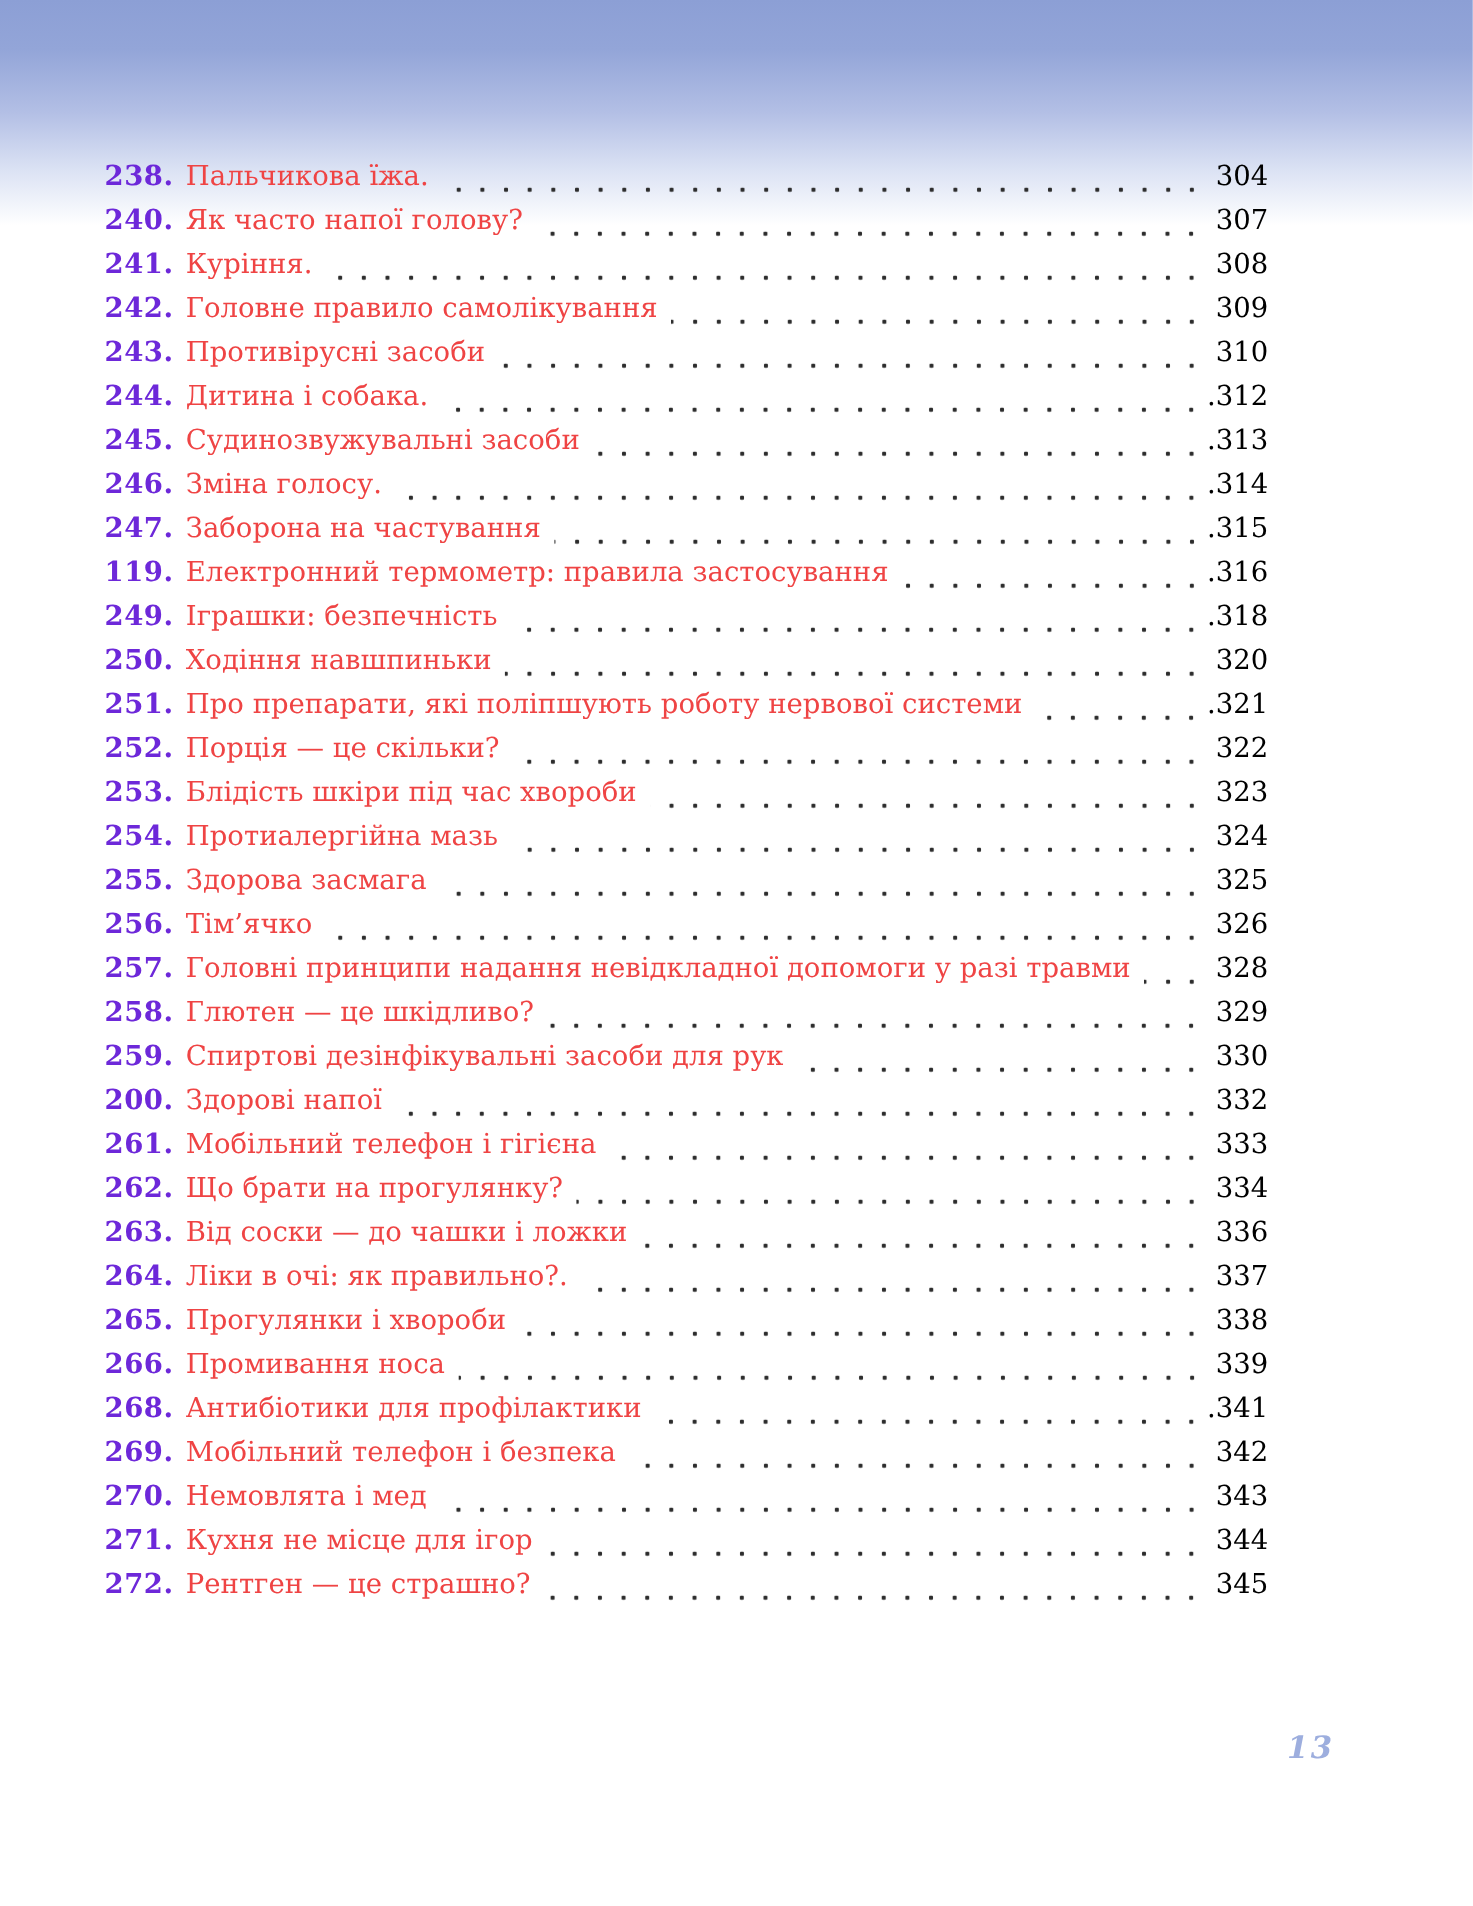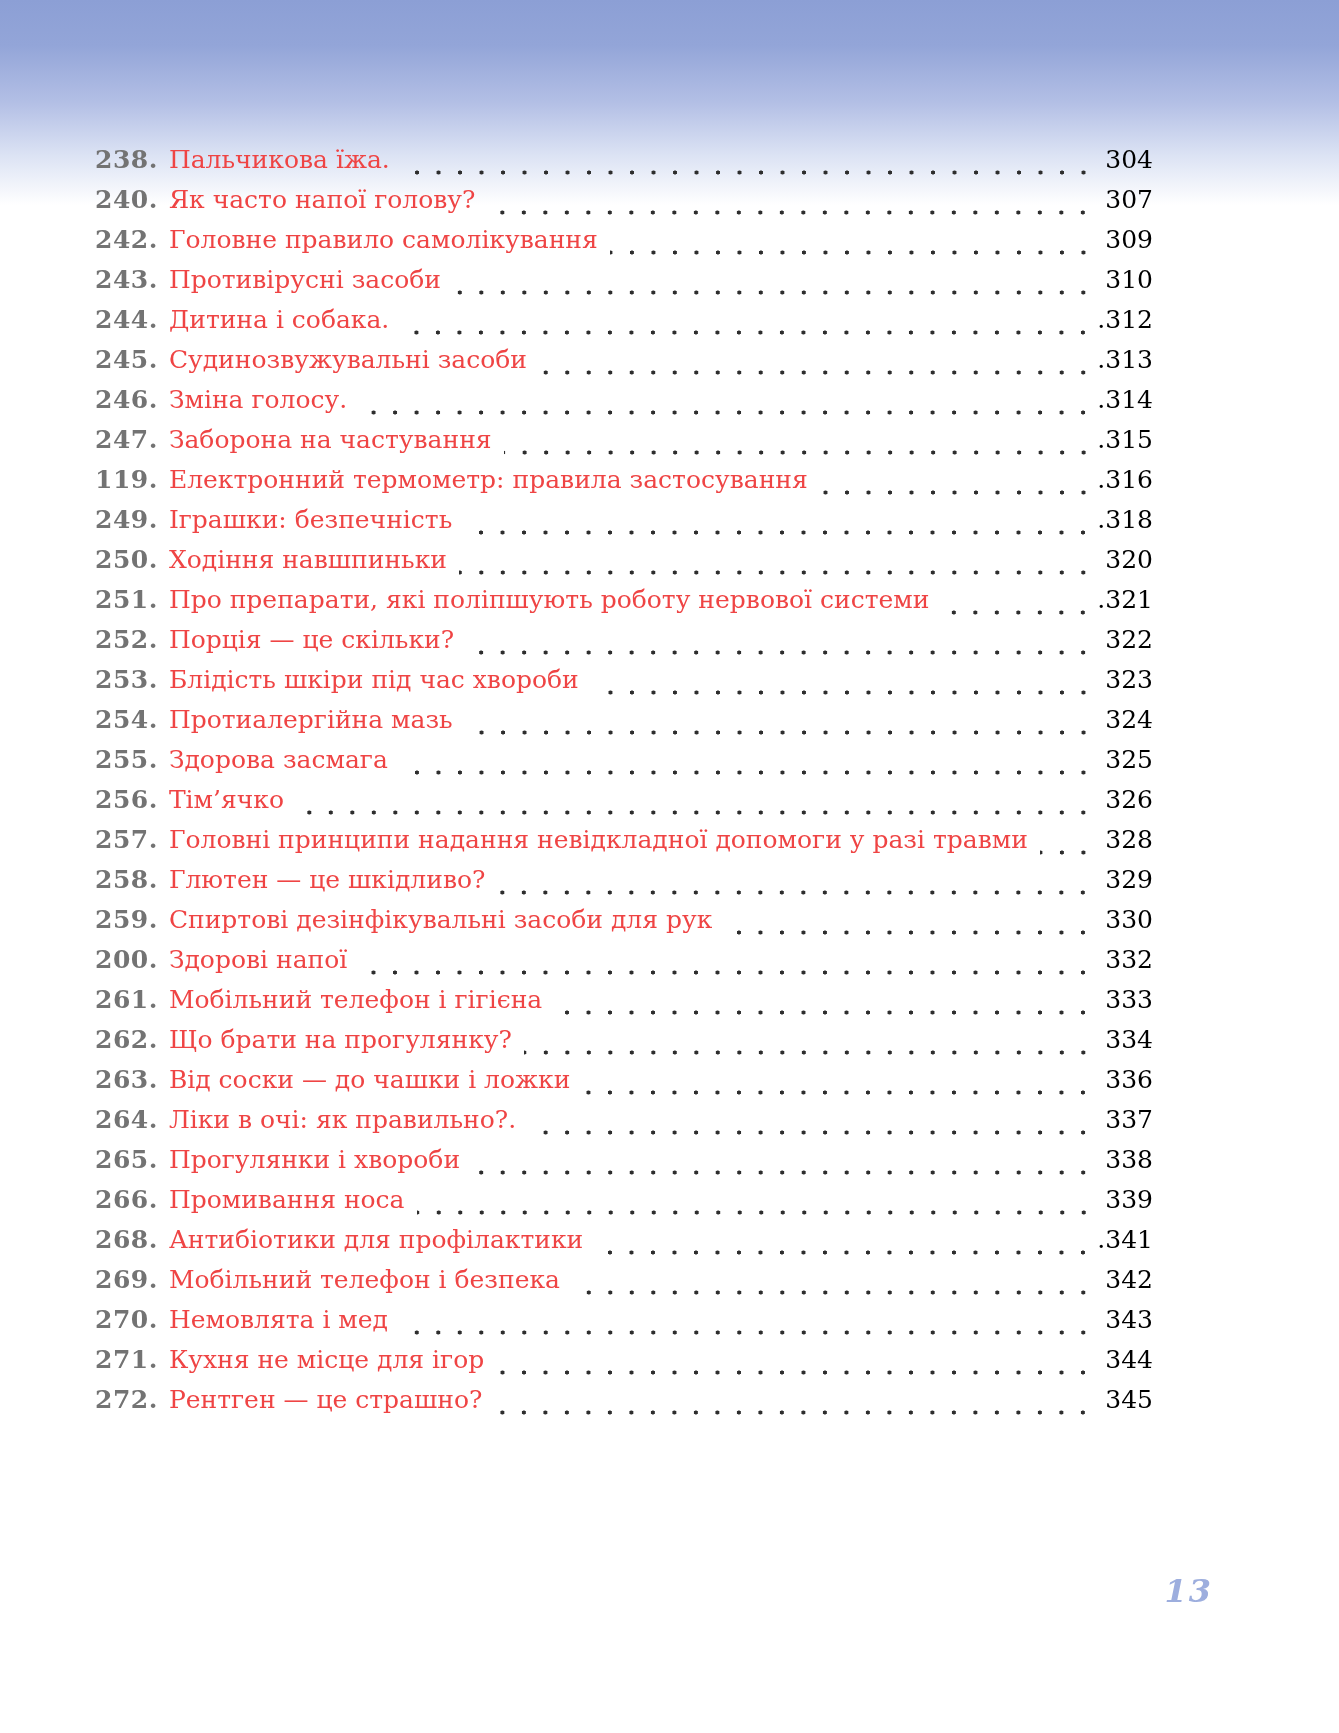--- a/index.html
+++ b/index.html
@@ -34,21 +34,21 @@
   }
   .row {
     display: flex;
     align-items: baseline;
     height: 40px;
     font-size: 25px;
     white-space: nowrap;
   }
   .num {
     font-weight: bold;
-    color: #737373;
+    color: #6d28d9;
     margin-right: 11px;
     letter-spacing: 0.5px;
     flex: 0 0 auto;
     text-align: right;
   }
   .title {
     color: #ef4444;
     flex: 0 1 auto;
     overflow: hidden;
   }
@@ -66,21 +66,21 @@
   .pg {
     color: #000000;
     flex: 0 0 auto;
     min-width: 56px;
     text-align: right;
   }
   .folio {
     position: absolute;
     top: 1572px;
     right: 126px;
-    font-size: 32px;
+    font-size: 28px;
     font-weight: bold;
     font-style: italic;
     color: #9daede;
     letter-spacing: 2px;
   }
 </style>
 </head>
 <body>
 
 <div class="page">
@@ -95,20 +95,26 @@
     </div>
 
 
     <div class="row">
       <span class="num">240.</span>
       <span class="title">Як часто напої голову?</span>
       <span class="leader"></span>
       <span class="pg">307</span>
     </div>
 
+    <div class="row">
+      <span class="num">241.</span>
+      <span class="title">Куріння.</span>
+      <span class="leader"></span>
+      <span class="pg">308</span>
+    </div>
 
     <div class="row">
       <span class="num">242.</span>
       <span class="title">Головне правило самолікування</span>
       <span class="leader"></span>
       <span class="pg">309</span>
     </div>
 
     <div class="row">
       <span class="num">243.</span>

